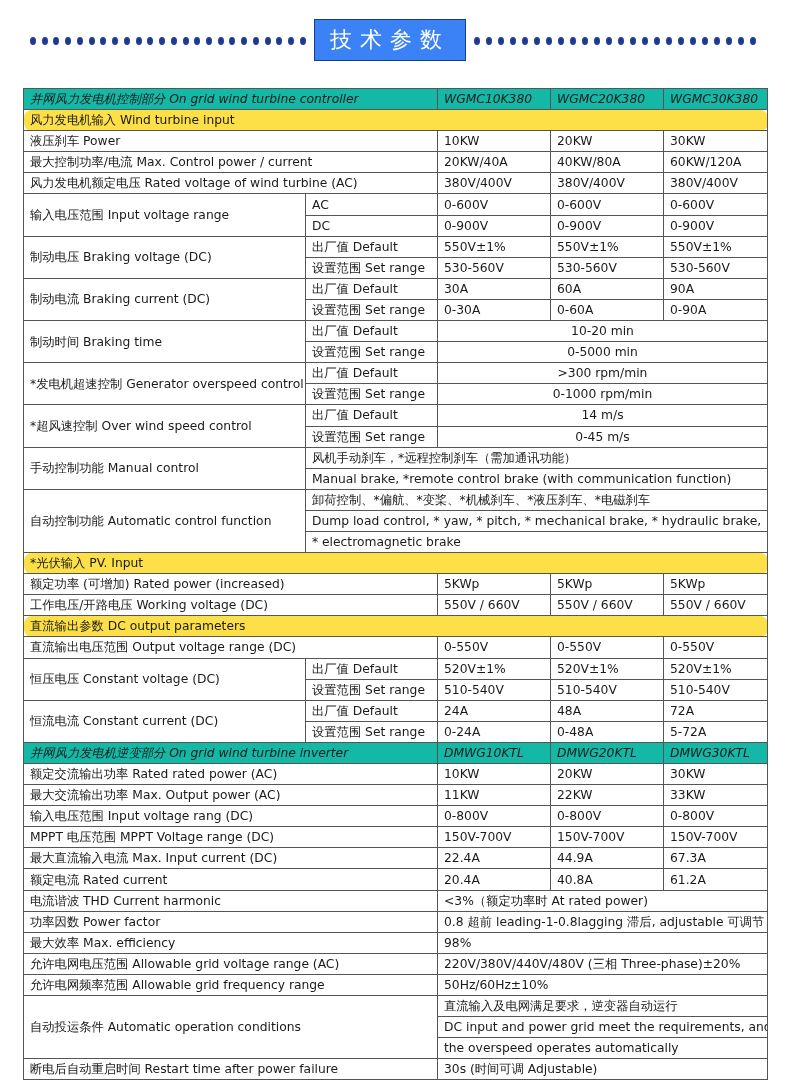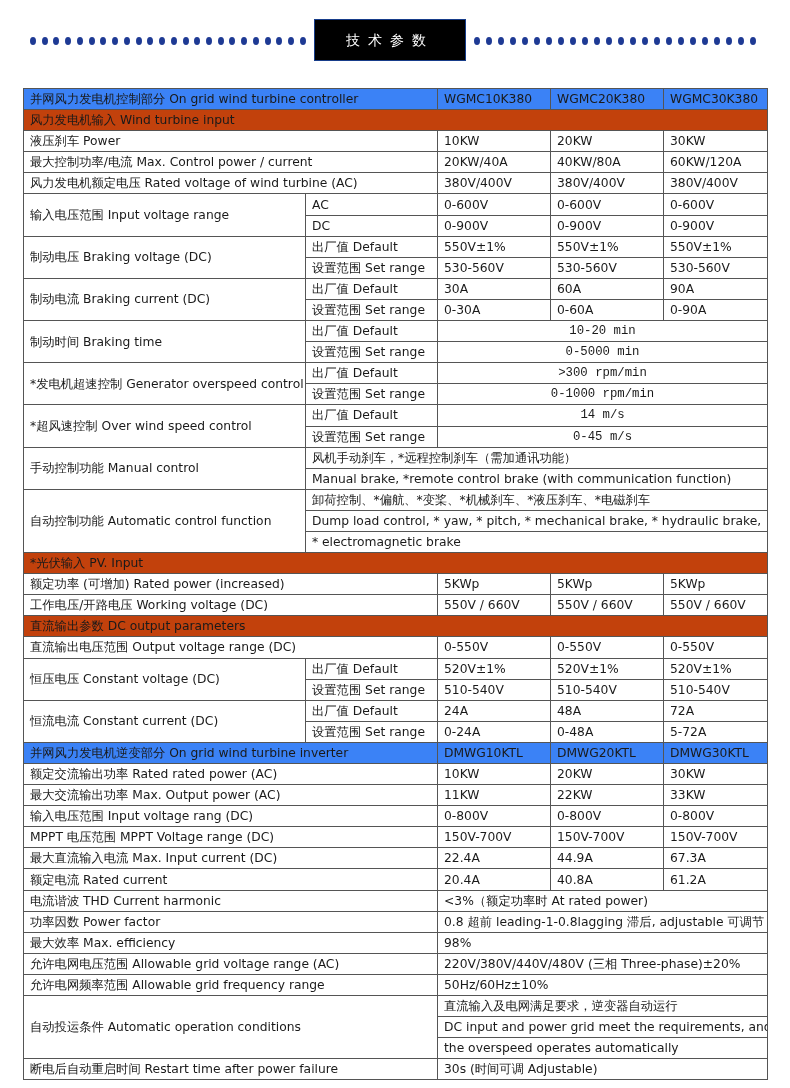--- a/index.html
+++ b/index.html
@@ -3,32 +3,32 @@
 <meta charset="utf-8">
 <style>
   html, body { margin:0; padding:0; background:#ffffff; }
   body { width:790px; height:1088px; position:relative; overflow:hidden;
          font-family:"DejaVu Sans", "Liberation Sans", sans-serif; color:#1a1a1a; }
   .title-bar { position:absolute; top:20px; left:0; width:790px; height:40px; }
   .dots { position:absolute; top:17px; height:8px; display:flex; justify-content:space-between; }
   .dots span { width:6px; height:8px; border-radius:50%; background:#1e3a94; display:block; }
   .dots.left { left:30px; width:276px; }
   .dots.right { left:474px; width:282px; }
-  .title-box { position:absolute; left:315px; top:0; width:150px; height:40px; background:#000000;
-               color:#fff; font-size:14px; letter-spacing:8px; text-align:center; line-height:40px;
+  .title-box { position:absolute; left:315px; top:0; width:150px; height:40px; background:#3b82f6;
+               color:#fff; font-size:22px; letter-spacing:8px; text-align:center; line-height:40px;
                box-shadow: 0 0 0 1px #173d8a; }
   table { position:absolute; left:23px; top:88px; width:744px; border-collapse:collapse;
           table-layout:fixed; font-size:12.3px; }
   col.c-label { width:282px; } col.c-sub { width:132px; }
   col.c-v1 { width:113px; } col.c-v2 { width:113px; } col.c-v3 { width:104px; }
   td { border:1px solid #555; padding:0 6px; height:20.1px; line-height:20px; white-space:nowrap;
        overflow:hidden; vertical-align:middle; }
-  tr.yellow td { background:#3b82f6; }
-  tr.gray td { background:#c2410c; }
-  td.center { text-align:center;font-family:Liberation Mono, monospace; }
+  tr.yellow td { background:#14b8a6;font-style:italic; }
+  tr.gray td { background:#fde047;border-radius:8px; }
+  td.center { text-align:center; }
   td.just { text-align:justify; }
 </style>
 </head>
 <body>
 
 <div class="title-bar">
   <div class="dots left">
       <span></span>
       <span></span>
       <span></span>

